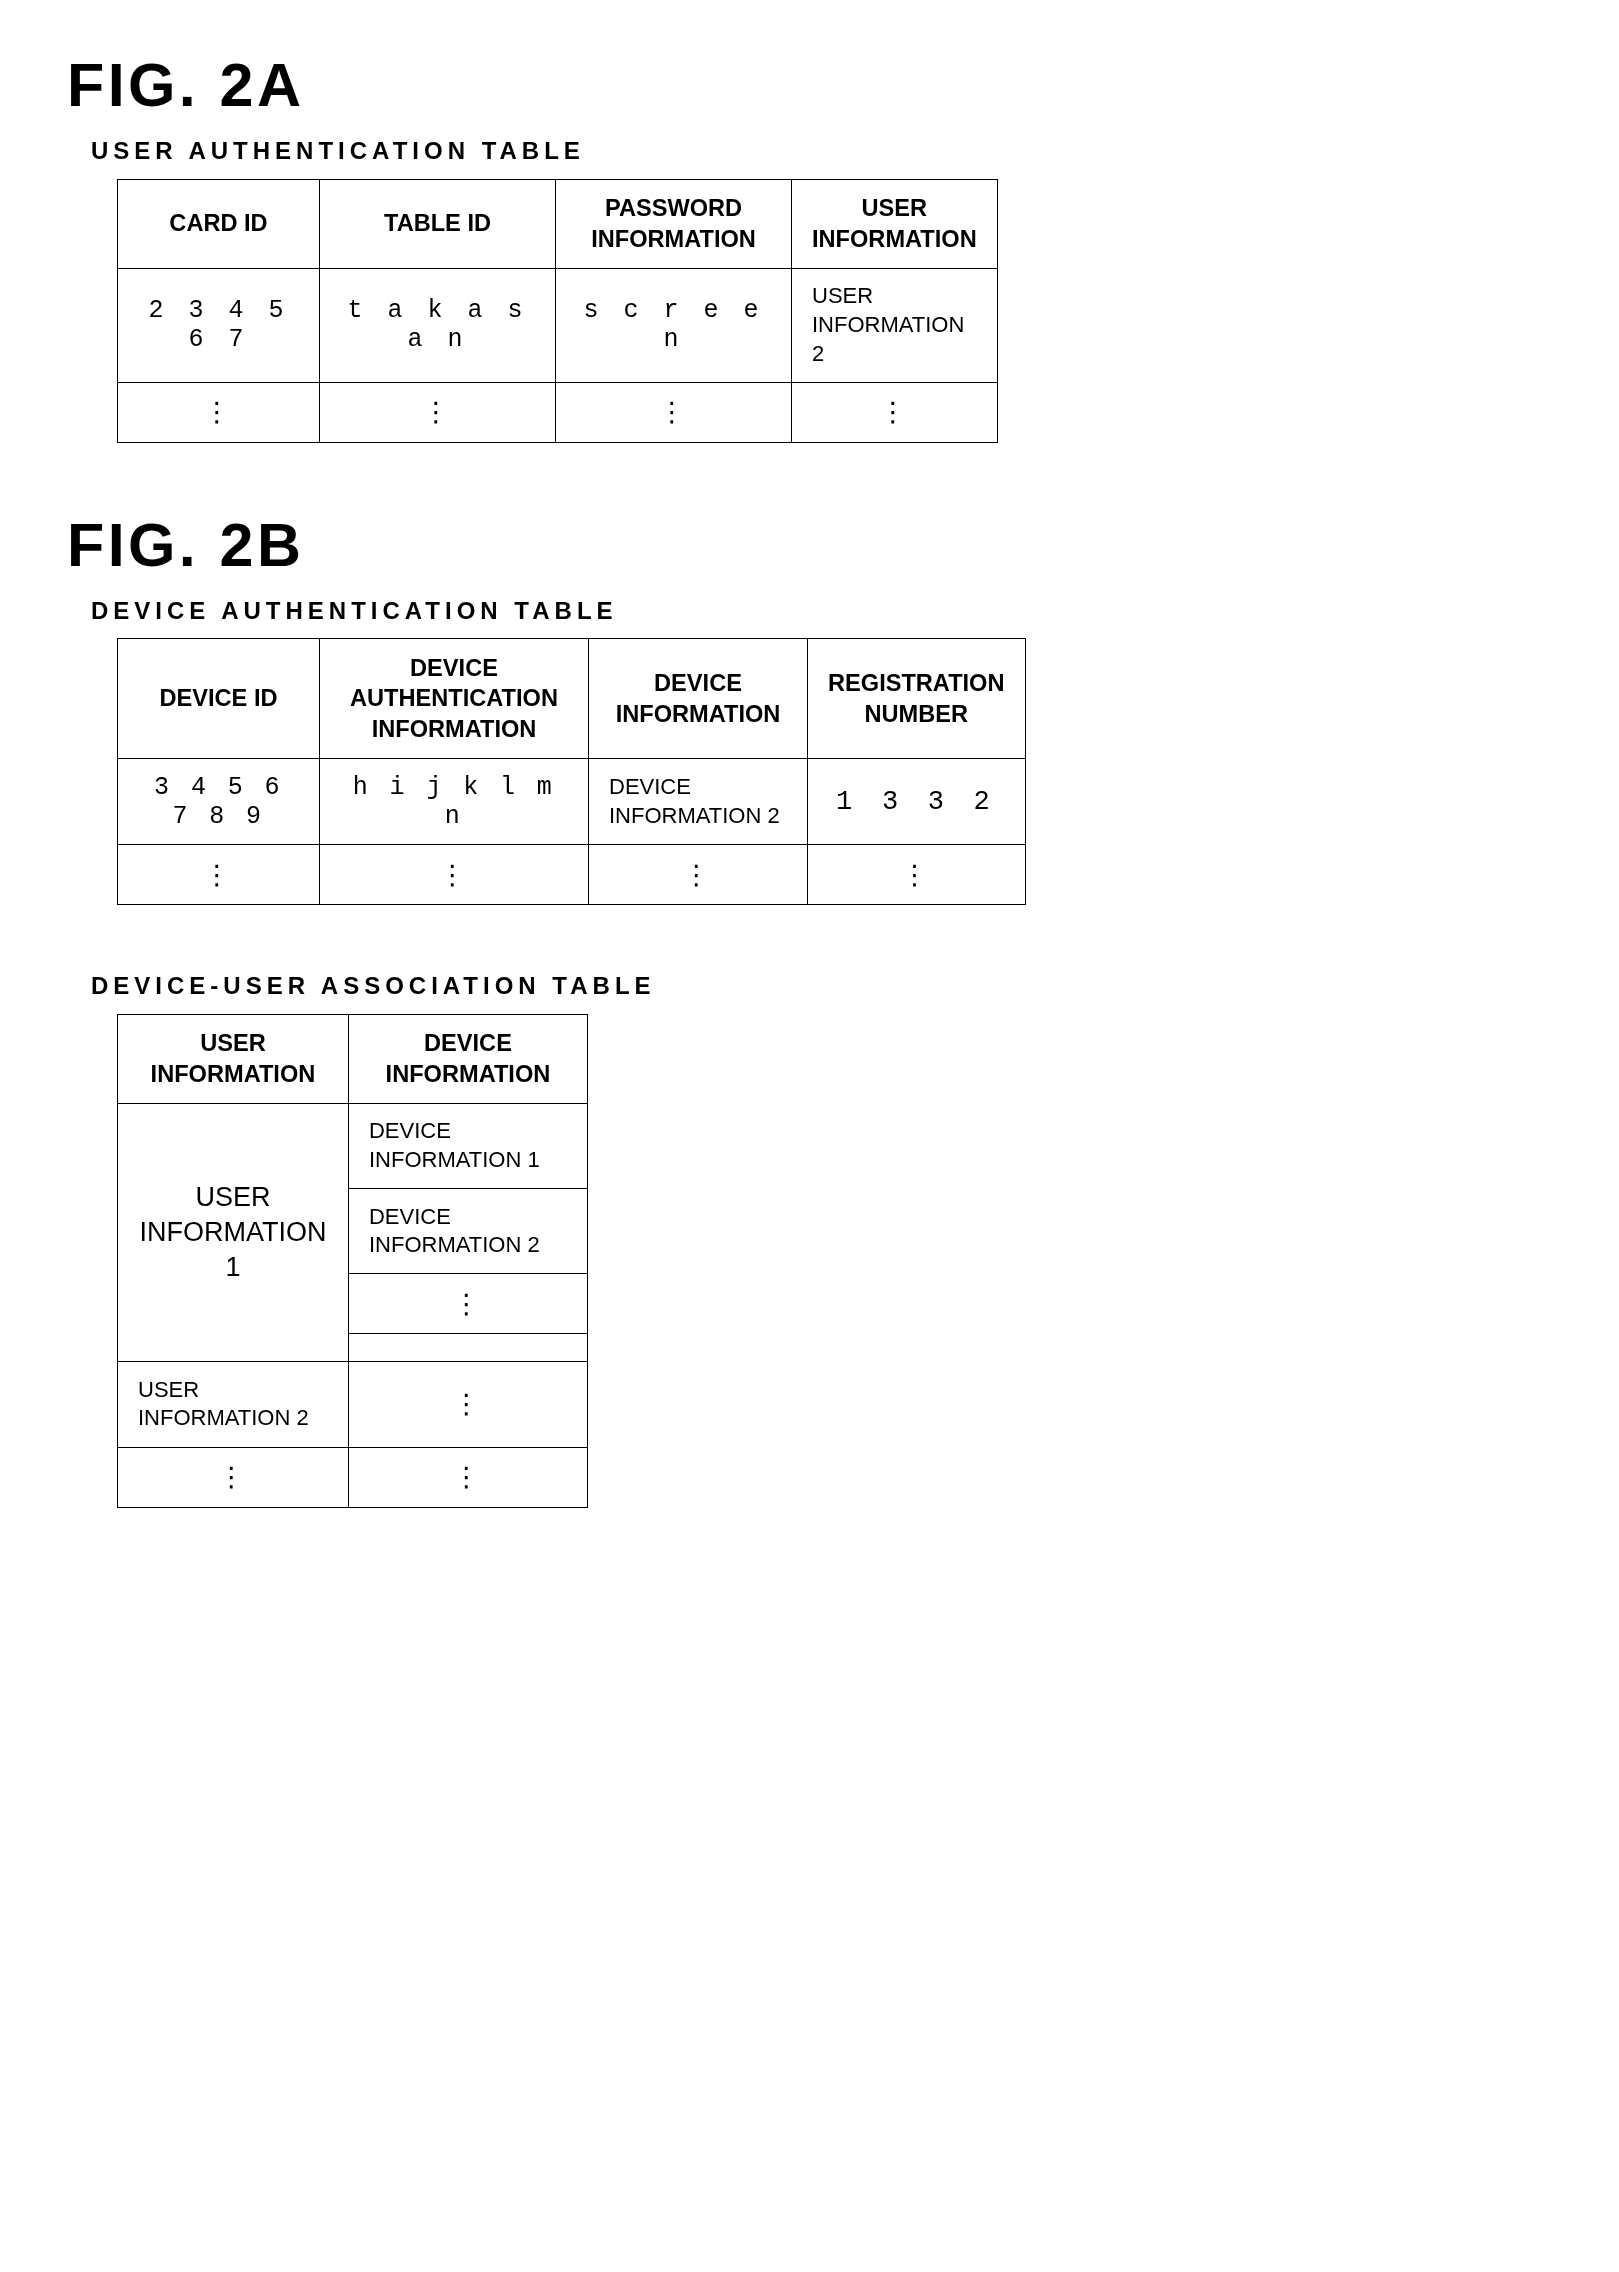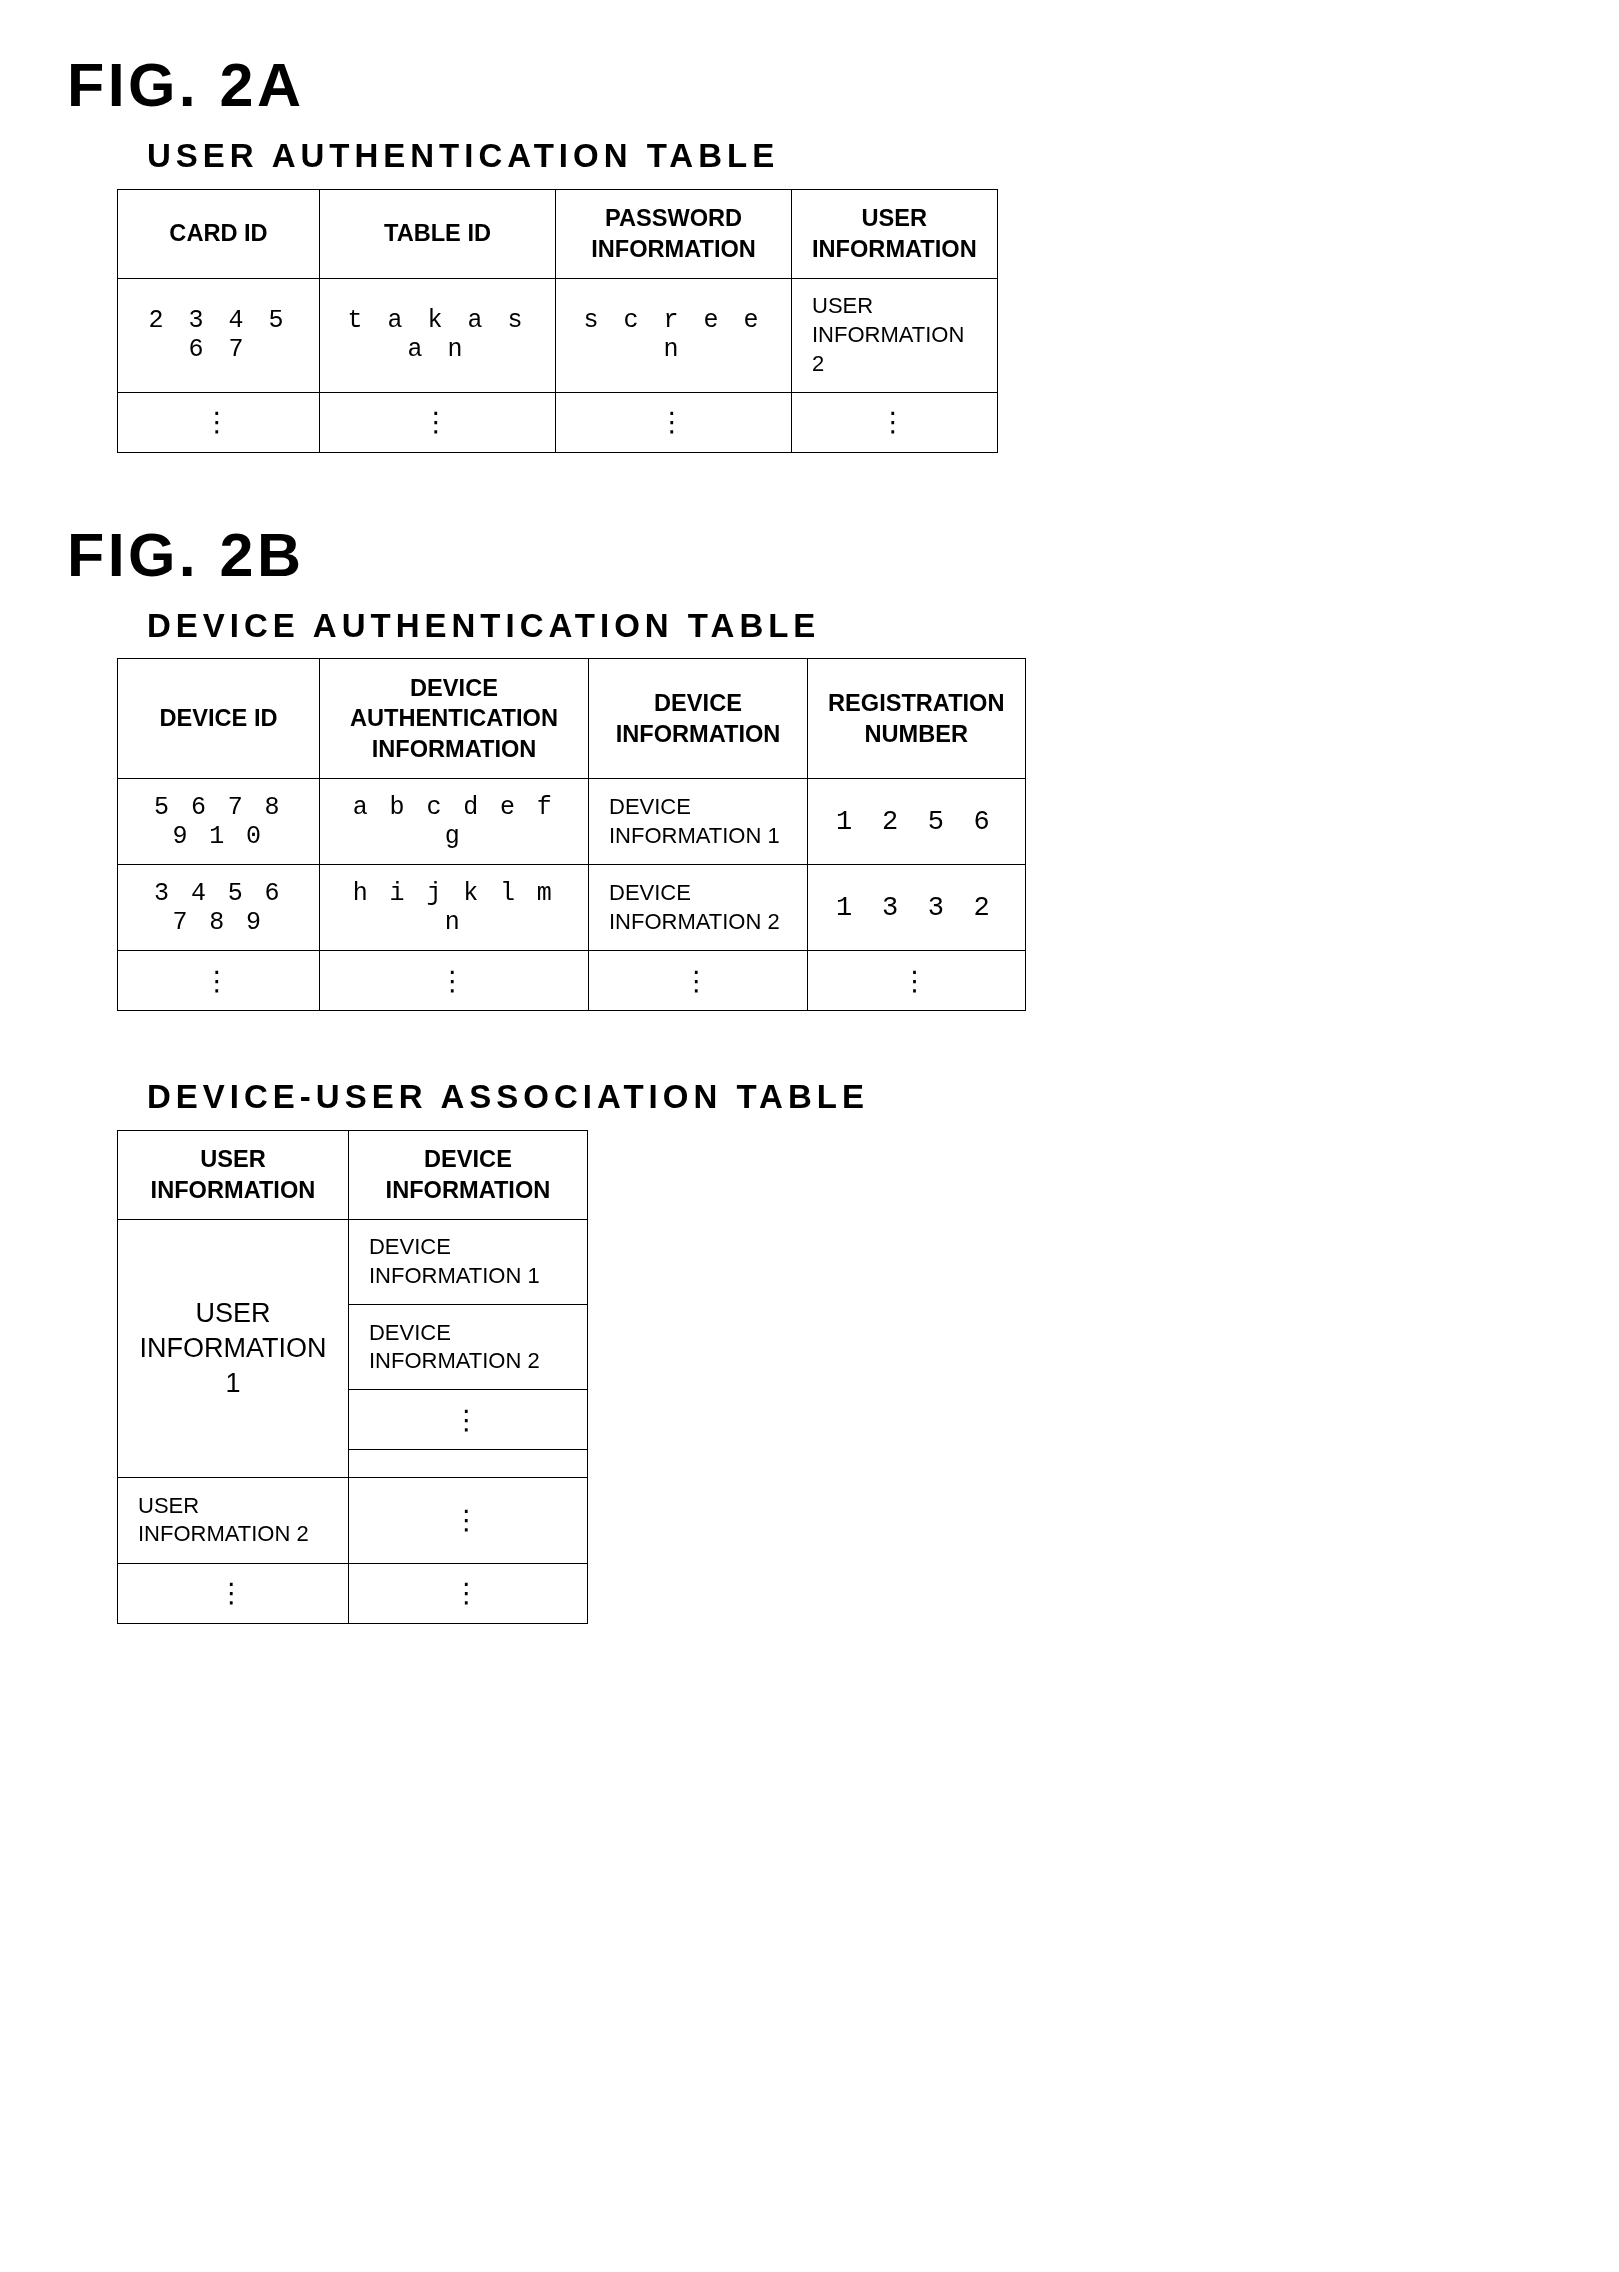--- a/index.html
+++ b/index.html
@@ -22,25 +22,25 @@
 
     .figure-title {
       font-size: 61px;
       font-weight: bold;
       letter-spacing: 3.4px;
       margin-bottom: 17px;
       font-family: Arial, sans-serif;
     }
 
     .table-title {
-      font-size: 33px;
+      font-size: 24px;
       font-weight: bold;
       letter-spacing: 5px;
       margin-bottom: 13.5px;
-      margin-left: 80px;
+      margin-left: 24px;
       font-family: Arial, sans-serif;
     }
 
     .data-table {
       border-collapse: collapse;
       margin-left: 50px;
       border: 1.7px solid #000;
     }
 
     .data-table th,
@@ -176,26 +176,20 @@
   <table class="data-table fig2b-table">
     <thead>
       <tr>
         <th>DEVICE  ID</th>
         <th>DEVICE<br>AUTHENTICATION<br>INFORMATION</th>
         <th>DEVICE<br>INFORMATION</th>
         <th>REGISTRATION<br>NUMBER</th>
       </tr>
     </thead>
     <tbody>
-      <tr class="dashed-border-top">
-        <td class="monospace">5 6 7 8 9 1 0</td>
-        <td class="monospace">a b c d e f g</td>
-        <td class="small-text">DEVICE<br>INFORMATION 1</td>
-        <td class="number-cell">1 2 5 6</td>
-      </tr>
       <tr>
         <td class="monospace">3 4 5 6 7 8 9</td>
         <td class="monospace">h i j k l m n</td>
         <td class="small-text">DEVICE<br>INFORMATION 2</td>
         <td class="number-cell">1 3 3 2</td>
       </tr>
       <tr>
         <td class="dots-cell">⋮</td>
         <td class="dots-cell">⋮</td>
         <td class="dots-cell">⋮</td>

